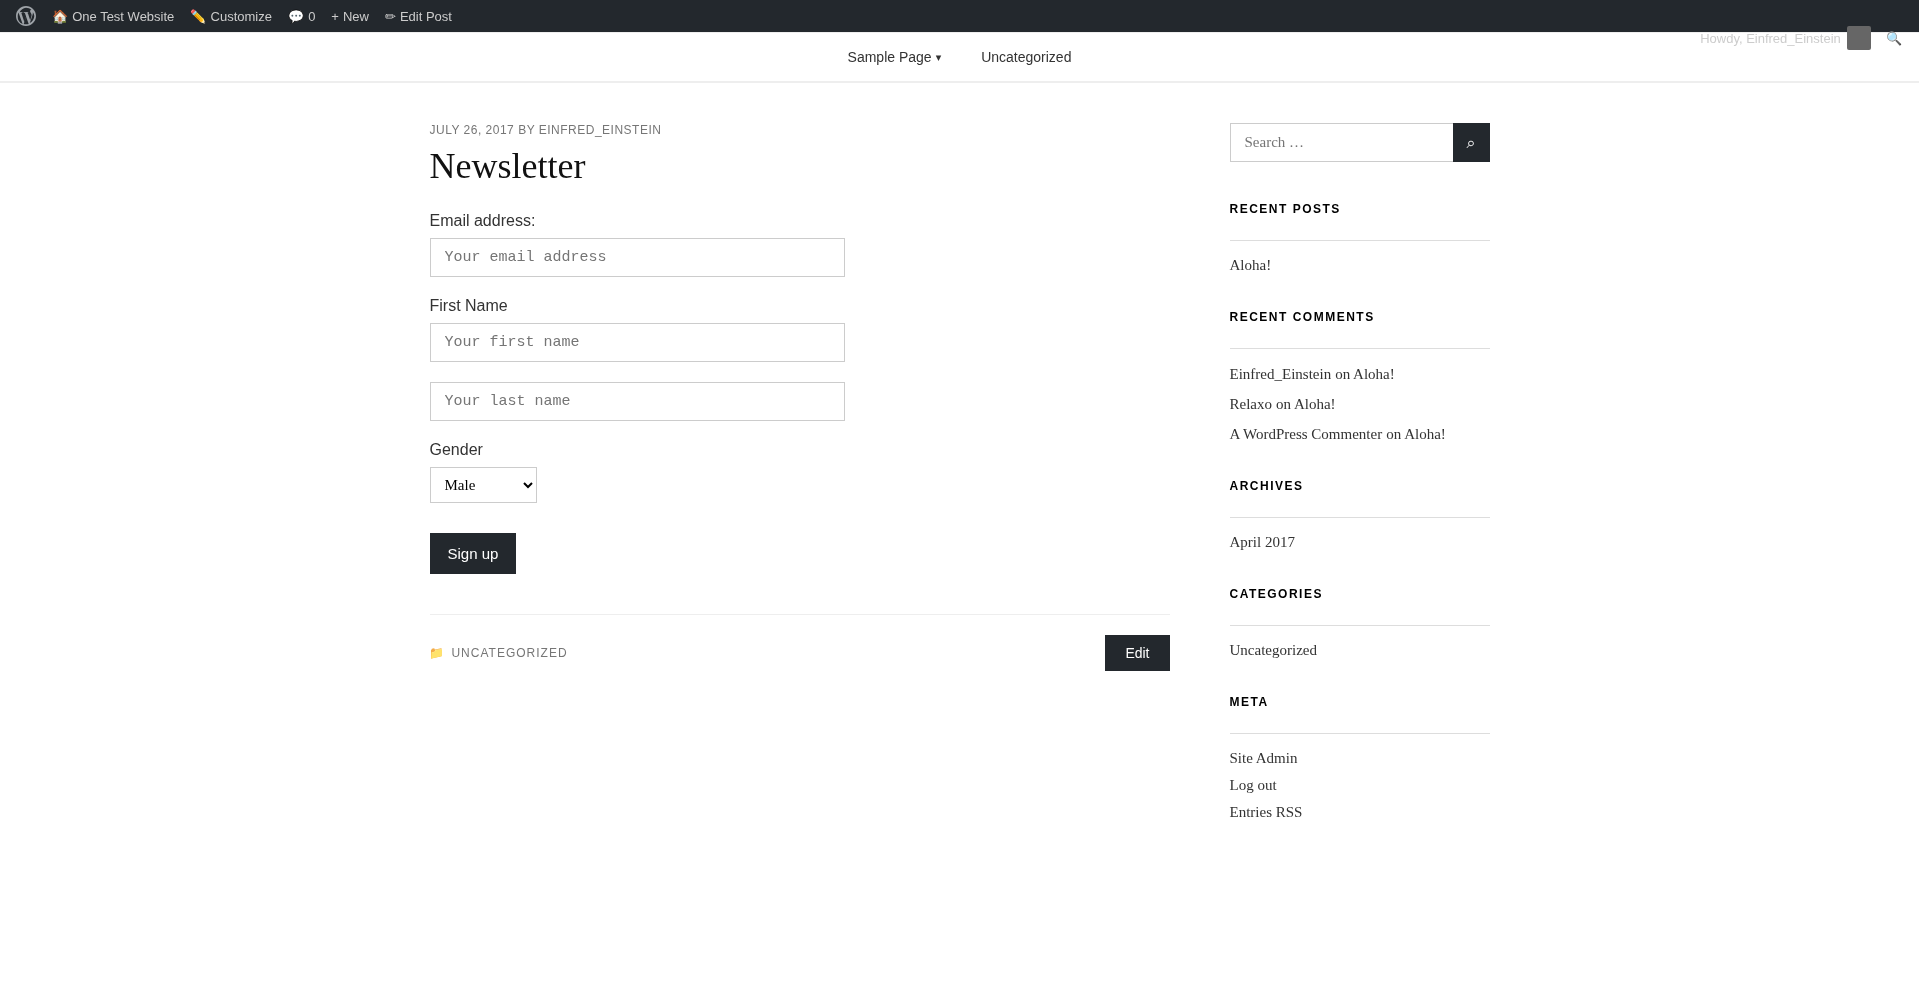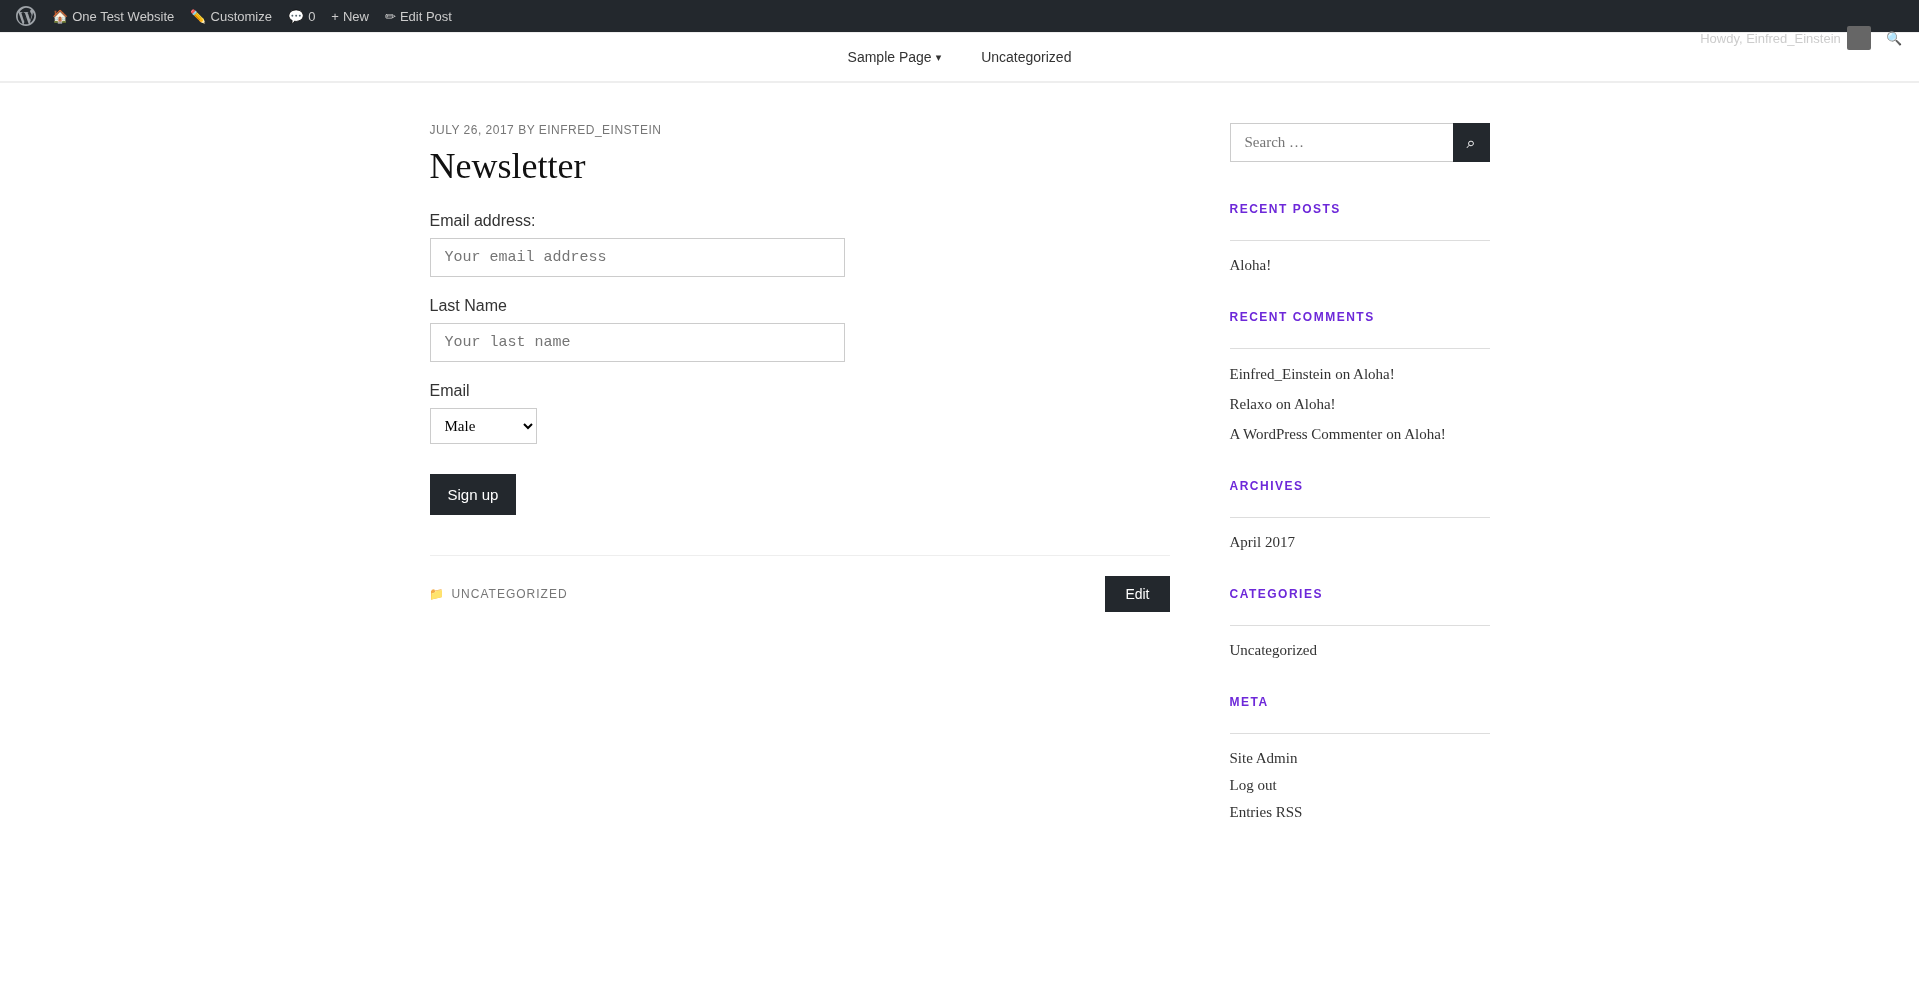--- a/index.html
+++ b/index.html
@@ -206,21 +206,21 @@
       justify-content: center;
     }
 
     .sidebar-section { margin-bottom: 36px; }
     .sidebar-section-title {
       font-family: -apple-system, BlinkMacSystemFont, 'Segoe UI', sans-serif;
       font-size: 12px;
       font-weight: bold;
       letter-spacing: 1.5px;
       text-transform: uppercase;
-      color: #6d28d9;
+      color: #000000;
       margin-bottom: 16px;
       padding-bottom: 8px;
     }
     .sidebar-divider {
       border: none;
       border-top: 1px solid #ddd;
       margin: 0 0 16px 0;
     }
     .sidebar-link {
       display: block;
@@ -305,25 +305,28 @@
     <h1 class="post-title">Newsletter</h1>
 
     <div class="post-content">
 
       <form>
         <div class="form-group">
           <label class="form-label">Email address:</label>
           <input class="form-input" type="email" placeholder="Your email address" style="">
         </div>
         <div class="form-group">
-          <label class="form-label">Last Name</label>
+          <label class="form-label">First Name</label>
+          <input class="form-input" type="text" placeholder="Your first name" style="">
+        </div>
+        <div class="form-group">
           <input class="form-input" type="text" placeholder="Your last name" style="">
         </div>
         <div class="form-group">
-          <label class="form-label">Email</label>
+          <label class="form-label">Gender</label>
           <select class="form-select">
             <option>Male</option>
             <option>Female</option>
           </select>
         </div>
         <button type="button" class="signup-btn">Sign up</button>
       </form>
     </div>
 
     <div class="post-footer">

